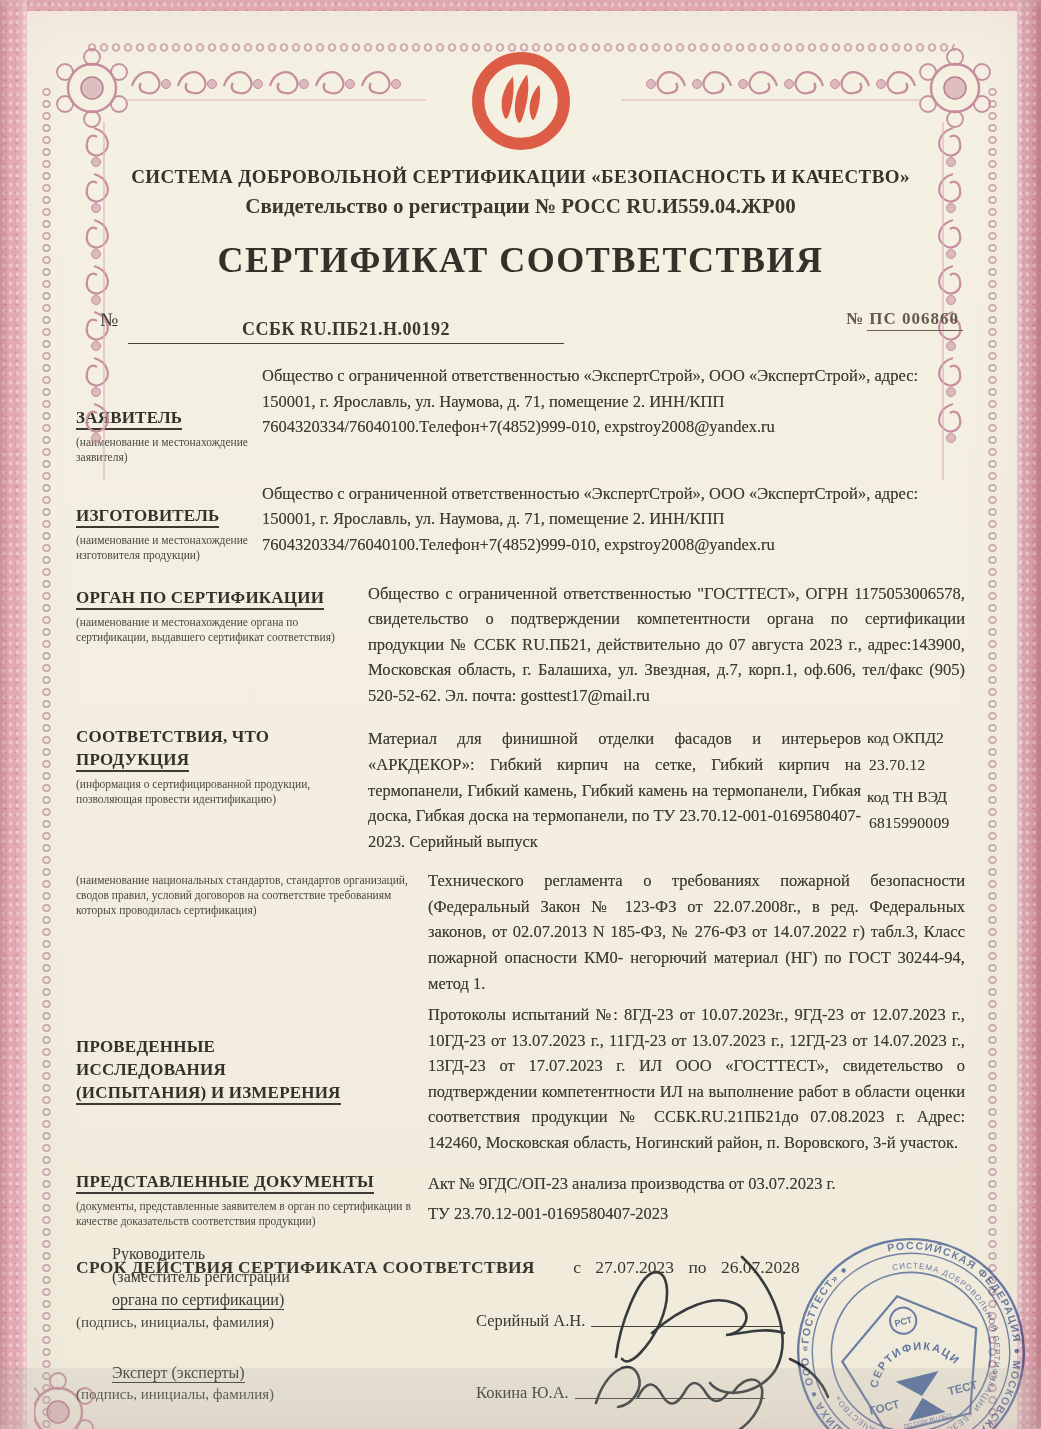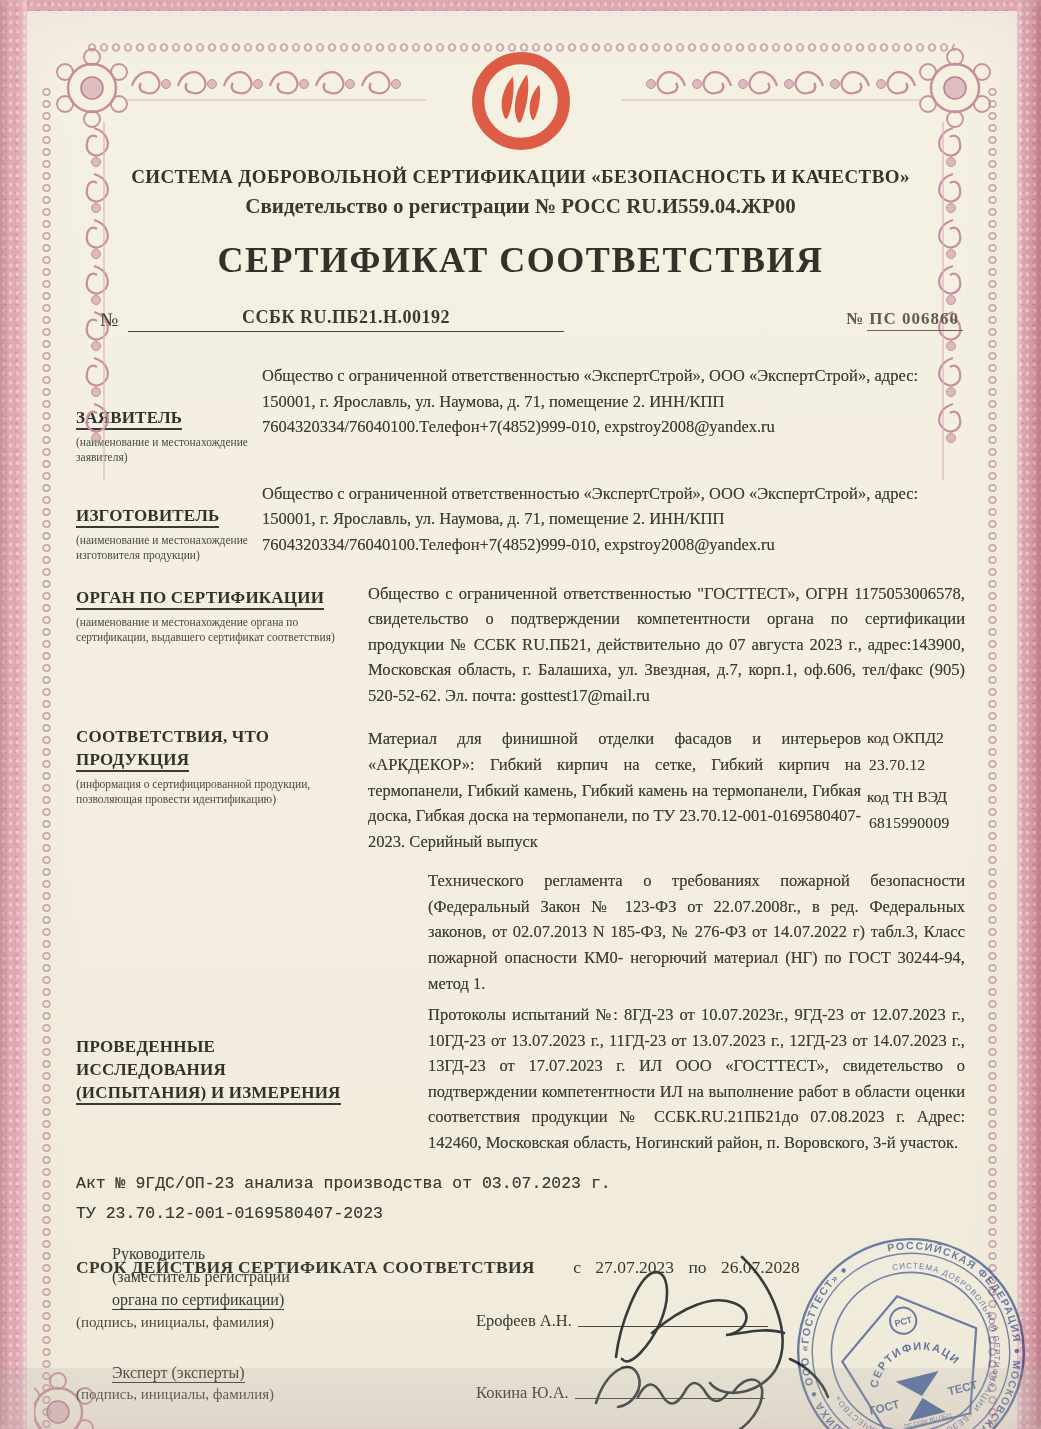--- a/index.html
+++ b/index.html
@@ -38,38 +38,38 @@
   .chain-right { right:42px; top:86px; bottom:0; }
   .corner { position:absolute; }
   
   .header { text-align:center; padding-top:50px; }
   .logo { width:102px; height:102px; margin:0 auto; }
   .system-title { margin-top:10px; font-size:19px; font-weight:bold; letter-spacing:.4px; color:#34322b; }
   .registration { margin-top:6px; font-size:21px; font-weight:bold; color:#3a382f; }
   .doc-title { margin-top:20px; font-size:36px; font-weight:bold; letter-spacing:1.5px; color:#33312a; }
   .numrow { position:relative; margin-top:26px; padding:0 76px; height:30px; font-size:18px; font-weight:bold; }
   .numrow .nosign { position:absolute; left:100px; top:2px; font-weight:normal; font-size:19px; }
-  .numrow .certno { position:absolute; left:128px; top:0; width:436px; text-align:center;
+  .numrow .certno { position:absolute; left:128px; top:12px; width:436px; text-align:center;
     border-bottom:1.6px solid #46443c; padding-bottom:3px; letter-spacing:.5px; }
   .numrow .blank { position:absolute; right:78px; top:2px; color:#655a52; font-size:17px; }
   .numrow .blank .bn { border-bottom:1.4px solid #6b5d55; padding:0 4px 2px 2px; letter-spacing:1px; }
   
   .row { display:flex; padding:0 76px; margin-top:14px; }
   .lbl { padding-right:14px; box-sizing:border-box; }
   .w185 { flex:0 0 186px; } .w285 { flex:0 0 292px; } .w350 { flex:0 0 352px; }
   .lbl .t { font-size:17px; font-weight:bold; letter-spacing:.2px; line-height:1.35; color:#33312a; }
   .u { border-bottom:2px solid #3c3a33; padding-bottom:1px; }
   .sub { font-size:11.5px; line-height:1.3; margin-top:5px; color:#4c4940; }
   .val { flex:1; font-size:16.5px; line-height:1.55; color:#3d3b33; text-shadow:0 0 .5px rgba(61,59,51,.55); }
   .just { text-align:justify; }
   .prod { position:relative; }
   .prod p { margin:0; padding-right:104px; }
   .codes { position:absolute; top:0; right:0; width:98px; font-size:15.5px; line-height:1.3; }
   .codes .cl { margin-top:2px; } .codes .cv { margin:6px 0 12px 2px; letter-spacing:.3px; }
-  .docline { margin:0 0 4px 0;font-family:Liberation Mono, monospace; }
+  .docline { margin:0 0 4px 0; }
   
   .validity { padding:0 76px; margin-top:26px; font-size:17.5px; }
   .validity .vl { font-weight:bold; letter-spacing:.3px; }
   .validity .dates { margin-left:34px; }
   .validity .dates span { margin-right:10px; }
   
   .sigblock { position:absolute; left:76px; right:30px; top:1242px; font-size:16px; }
   .sigrow { display:flex; align-items:flex-end; }
   .sigrow .slbl { flex:0 0 400px; }
   .slbl .l1 { line-height:1.45;margin-left:36px; }
@@ -211,34 +211,39 @@
         <div class="cl">код ОКПД2</div>
         <div class="cv">23.70.12</div>
         <div class="cl">код ТН ВЭД</div>
         <div class="cv">6815990009</div>
       </div>
     </div>
   </div>
 
   <div class="row" style="margin-top:14px;">
     <div class="lbl w350">
+      <div class="sub">(наименование национальных стандартов, стандартов организаций, сводов правил, условий договоров на соответствие требованиям которых проводилась сертификация)</div>
     </div>
     <div class="val just">Технического регламента о требованиях пожарной безопасности (Федеральный Закон № 123-ФЗ от 22.07.2008г., в ред. Федеральных законов, от 02.07.2013 N 185-ФЗ, № 276-ФЗ от 14.07.2022 г) табл.3, Класс пожарной опасности КМ0- негорючий материал (НГ) по ГОСТ 30244-94, метод 1.</div>
   </div>
 
   <div class="row" style="margin-top:6px;">
     <div class="lbl w350">
       <div class="t" style="margin-top:34px;">ПРОВЕДЕННЫЕ</div>
       <div class="t">ИССЛЕДОВАНИЯ</div>
       <div class="t"><span class="u">(ИСПЫТАНИЯ) И ИЗМЕРЕНИЯ</span></div>
     </div>
     <div class="val just">Протоколы испытаний №: 8ГД-23 от 10.07.2023г., 9ГД-23 от 12.07.2023 г., 10ГД-23 от 13.07.2023 г., 11ГД-23 от 13.07.2023 г., 12ГД-23 от 14.07.2023 г., 13ГД-23 от 17.07.2023 г. ИЛ ООО «ГОСТТЕСТ», свидетельство о подтверждении компетентности ИЛ на выполнение работ в области оценки соответствия продукции № ССБК.RU.21ПБ21до 07.08.2023 г. Адрес: 142460, Московская область, Ногинский район, п. Воровского, 3-й участок.</div>
   </div>
 
   <div class="row" style="margin-top:16px;">
+    <div class="lbl w350">
+      <div class="t"><span class="u">ПРЕДСТАВЛЕННЫЕ ДОКУМЕНТЫ</span></div>
+      <div class="sub">(документы, представленные заявителем в орган по сертификации в качестве доказательств соответствия продукции)</div>
+    </div>
     <div class="val">
       <p class="docline">Акт № 9ГДС/ОП-23 анализа производства от 03.07.2023 г.</p>
       <p class="docline">ТУ 23.70.12-001-0169580407-2023</p>
     </div>
   </div>
 
   <div class="validity">
     <span class="vl">СРОК ДЕЙСТВИЯ СЕРТИФИКАТА  СООТВЕТСТВИЯ</span>
     <span class="dates">
       <span>с</span>
@@ -250,21 +255,21 @@
 
   <div class="sigblock">
     <div class="sigrow">
       <div class="slbl">
         <div class="l1">Руководитель</div>
         <div class="l1">(заместитель регистрации</div>
         <div class="l1"><span class="u" style="border-bottom-width:1.5px">органа по сертификации)</span></div>
         <div class="subsm">(подпись, инициалы, фамилия)</div>
       </div>
       <div class="signame">
-        <span class="nm">Ерофеев А.Н.</span>
+        <span class="nm">Серийный А.Н.</span>
         <span class="sigline"></span>
         <svg class="sigsvg sig1" width="250" height="170" viewBox="0 0 250 170">
           <g fill="none" stroke="#363b3d" stroke-width="2.6" stroke-linecap="round">
             <path d="M22,118 C26,84 44,40 58,34 C74,28 78,56 66,84 C56,106 36,130 28,120"></path>
             <path d="M58,94 C90,66 120,56 140,64 C162,72 152,94 132,96 C150,94 172,88 190,94"></path>
             <path d="M148,18 C178,46 200,96 182,130 C168,154 130,162 116,144"></path>
             <path d="M196,120 C214,128 228,142 234,158"></path>
           </g>
         </svg>
       </div>

